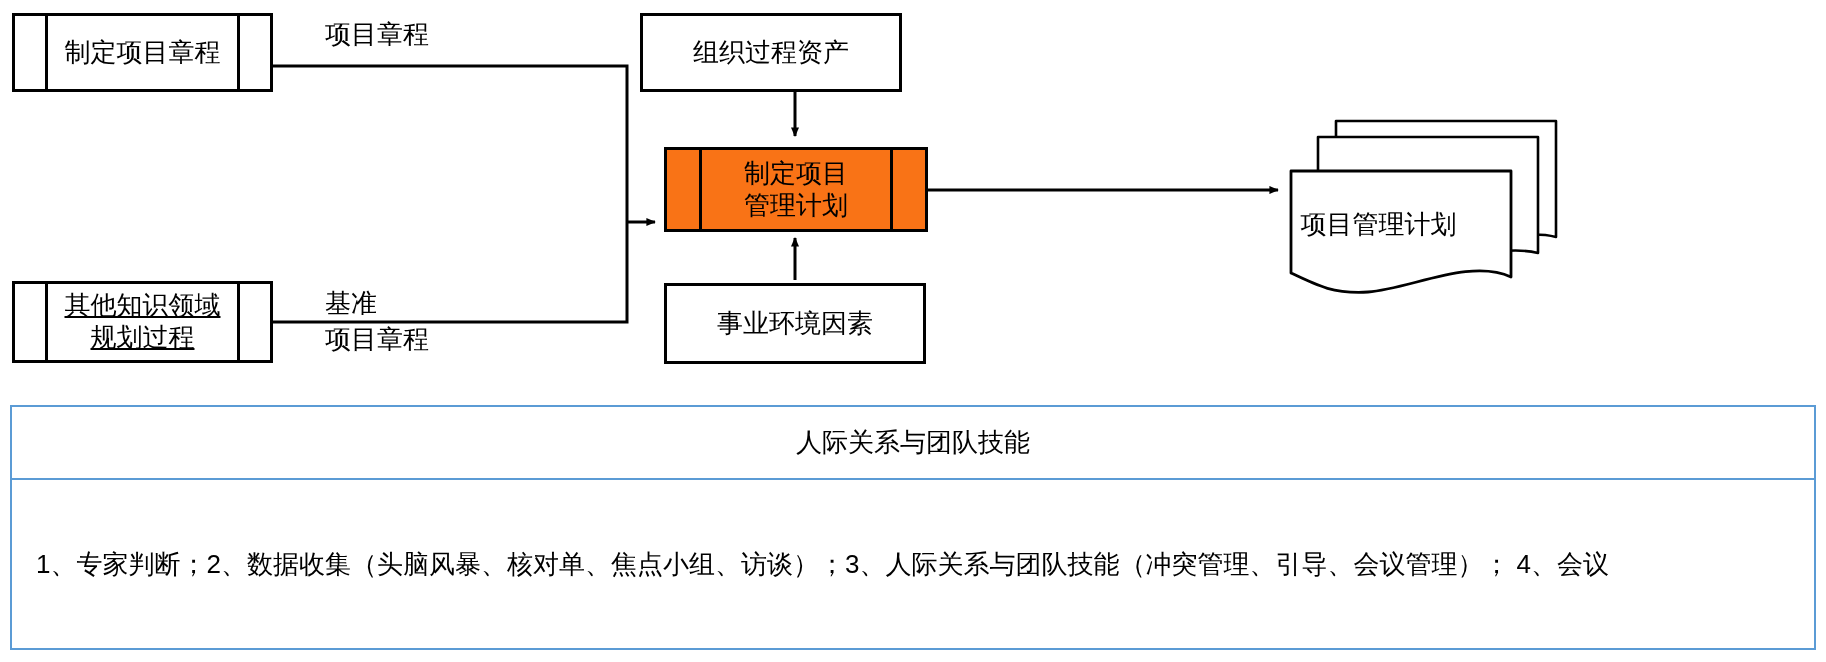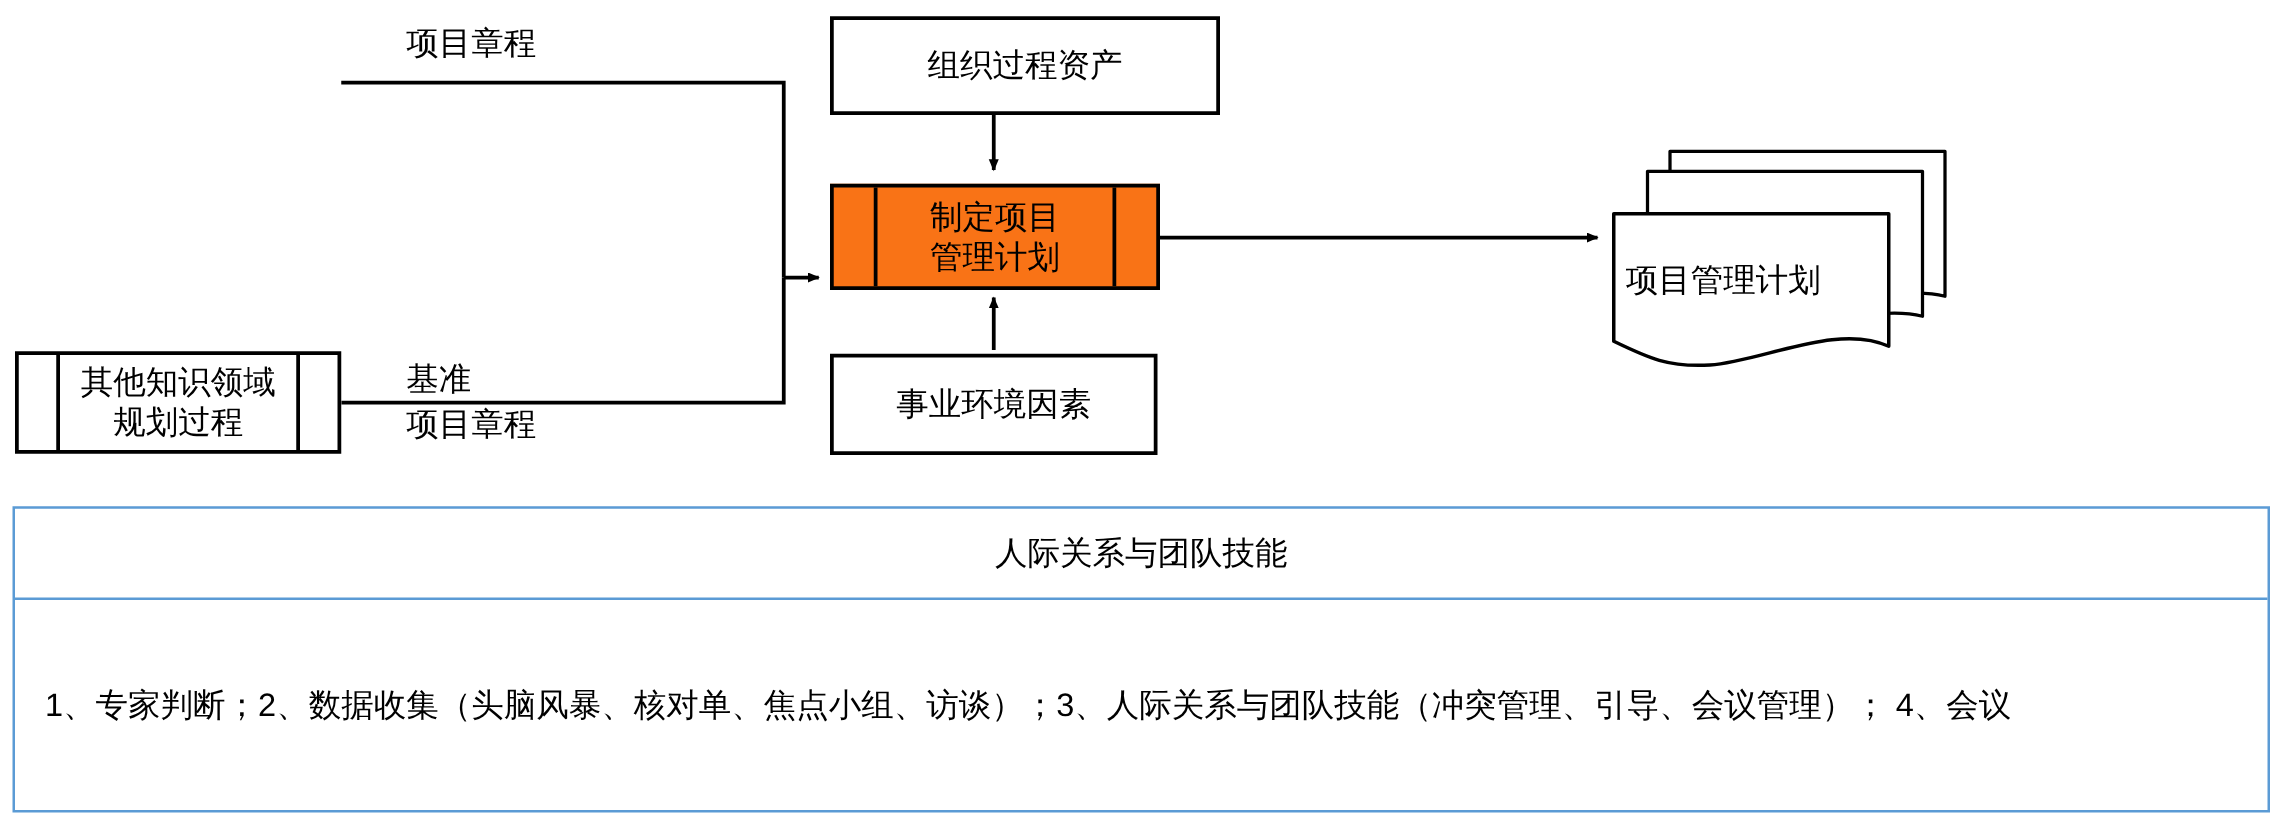--- a/index.html
+++ b/index.html
@@ -92,29 +92,34 @@
                C1400,255 1370,248 1336,237 Z" fill="#ffffff" stroke="#000" stroke-width="2.6" stroke-linejoin="round"></path>
       <path d="M1318,137 L1538,137 L1538,253
                C1502,244 1452,262 1414,267
                C1382,271 1352,264 1318,253 Z" fill="#ffffff" stroke="#000" stroke-width="2.6" stroke-linejoin="round"></path>
       <path d="M1291,171 L1511,171 L1511,277
                C1470,258 1410,289 1368,292
                C1334,294 1318,286 1291,273 Z" fill="#ffffff" stroke="#000" stroke-width="2.8" stroke-linejoin="round"></path>
     </g>
   </svg>
 
+  <div class="abs pproc" style="left:12px;top:13px;width:261px;height:79px;font-size:26px;">
+    <span class="barL" style="left:30px;"></span>
+    <span class="barR" style="right:30px;"></span>
+    <span class="lbl">制定项目章程</span>
+  </div>
 
-  <div class="abs pproc" style="left:12px;top:281px;width:261px;height:82px;font-size:26px;">
+  <div class="abs pproc" style="left:12px;top:281px;width:261px;height:82px;font-size:26px;text-decoration:underline;">
     <span class="barL" style="left:30px;"></span>
     <span class="barR" style="right:30px;"></span>
     <span class="lbl">其他知识领域
 规划过程</span>
   </div>
 
-  <div class="abs rect" style="left:664px;top:13px;width:312px;height:79px;font-size:26px;">
+  <div class="abs rect" style="left:640px;top:13px;width:262px;height:79px;font-size:26px;">
     <span>组织过程资产</span>
   </div>
 
   <div class="abs pproc filled" style="left:664px;top:147px;width:264px;height:85px;font-size:26px;">
     <span class="barL" style="left:32px;"></span>
     <span class="barR" style="right:32px;"></span>
     <span class="lbl">制定项目
 管理计划</span>
   </div>
 

